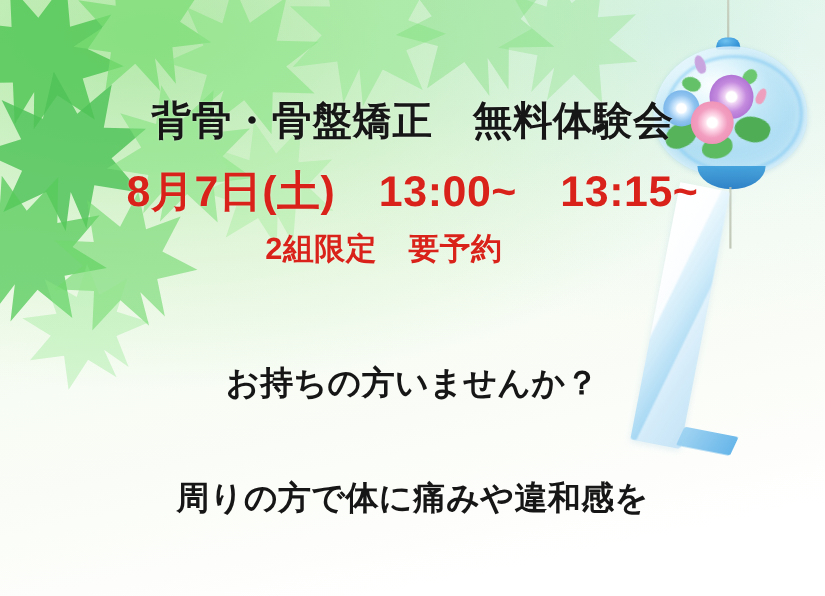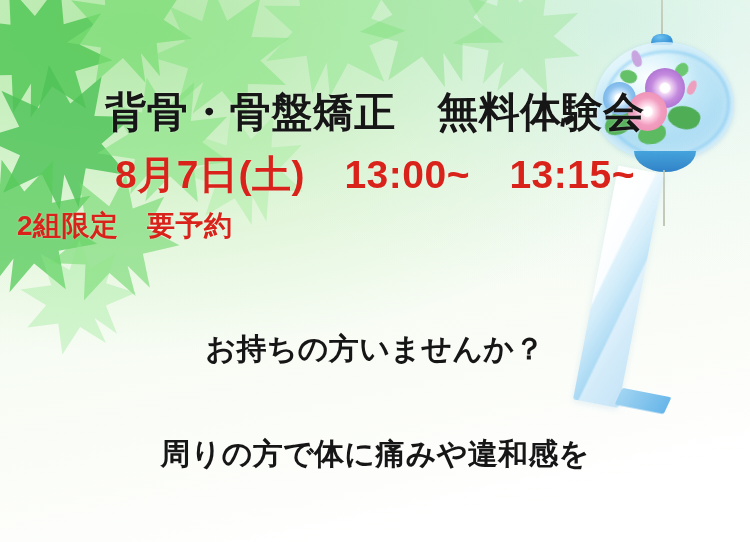--- a/index.html
+++ b/index.html
@@ -90,30 +90,30 @@
     position:absolute;left:62px;top:398px;width:50px;height:18px;
     background:linear-gradient(100deg,#9ed3f2,#5fb2e9);
     transform:rotate(11deg) skewX(-14deg);border-radius:2px;filter:blur(.6px);opacity:.95;
   }
 
   
   #copy{position:absolute;left:0;top:0;width:750px;height:542px;}
   .line{position:absolute;white-space:pre;line-height:1;}
   #title{
     left:0;width:750px;top:92px;text-align:center;
-    font-size:41px;font-weight:bold;color:#161616;letter-spacing:.5px;
+    font-size:36px;font-weight:bold;color:#161616;letter-spacing:.5px;
     text-shadow:0 0 2px rgba(255,255,255,.55);
   }
   #date{
     left:0;width:750px;top:155px;text-align:center;
     font-size:39px;font-weight:bold;color:#d9231a;letter-spacing:.5px;
     text-shadow:0 0 2px rgba(255,255,255,.45);
   }
   #limit{
-    left:17px;width:698px;top:212px;
+    left:0;width:698px;top:212px;text-align:center;
     font-size:28px;font-weight:bold;color:#d9231a;letter-spacing:.5px;
     text-shadow:0 0 2px rgba(255,255,255,.45);
   }
   #body{
     left:0;width:750px;top:268px;text-align:center;
     font-size:30px;font-weight:bold;color:#161616;
   }
   #body .b{display:block;height:45px;line-height:42px;letter-spacing:.3px;}
 </style>
 </head>

